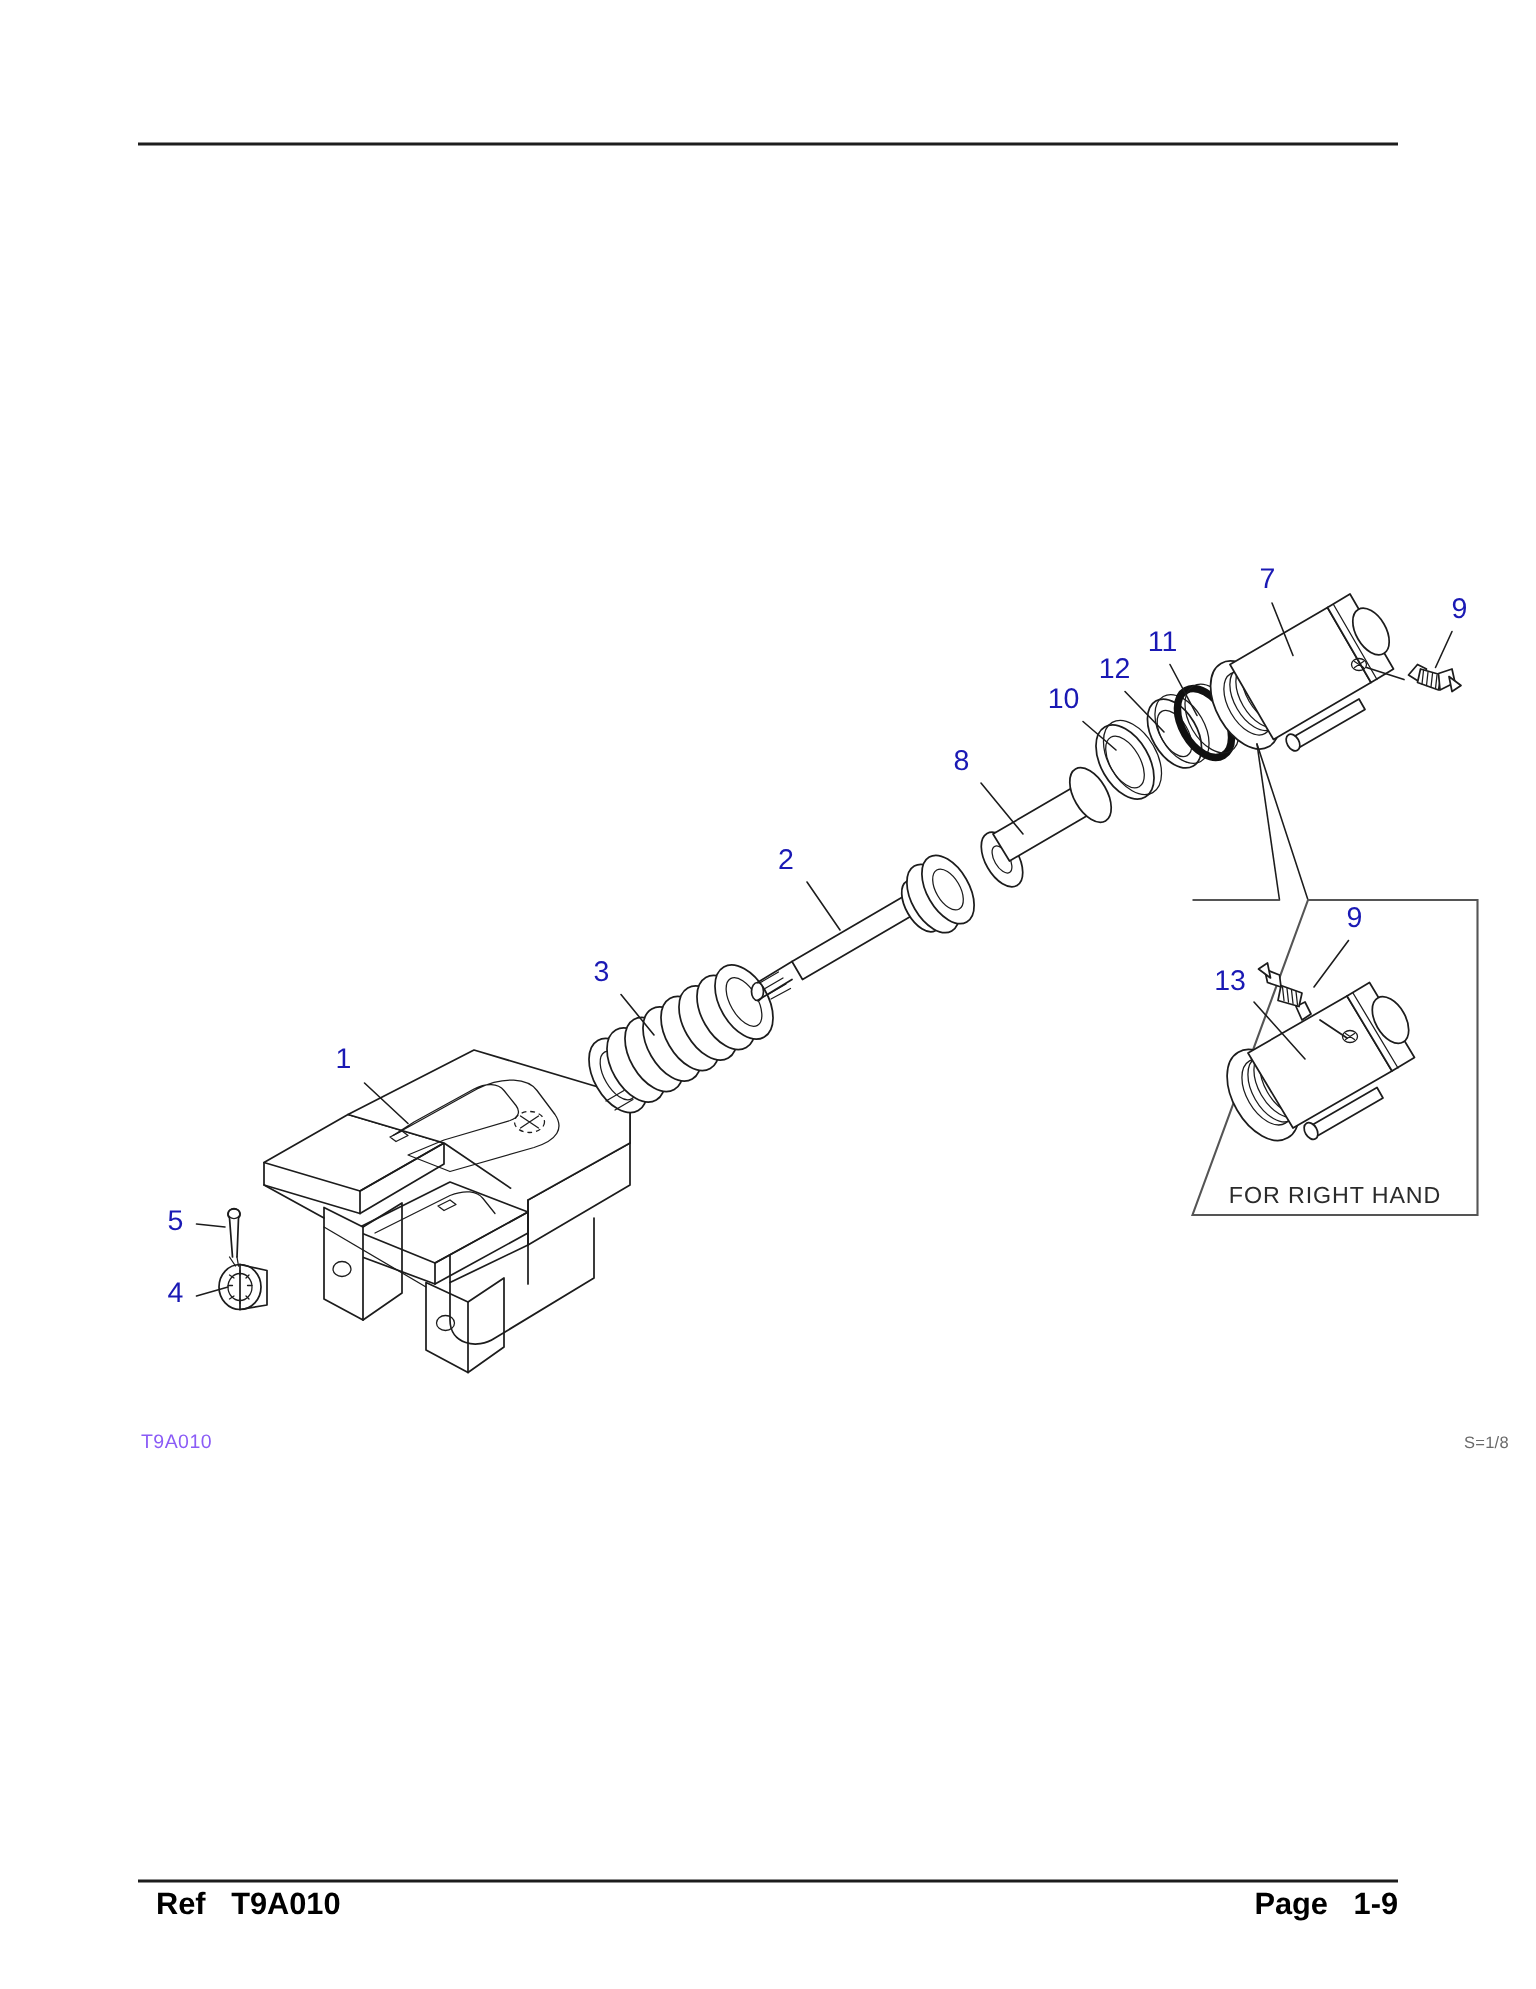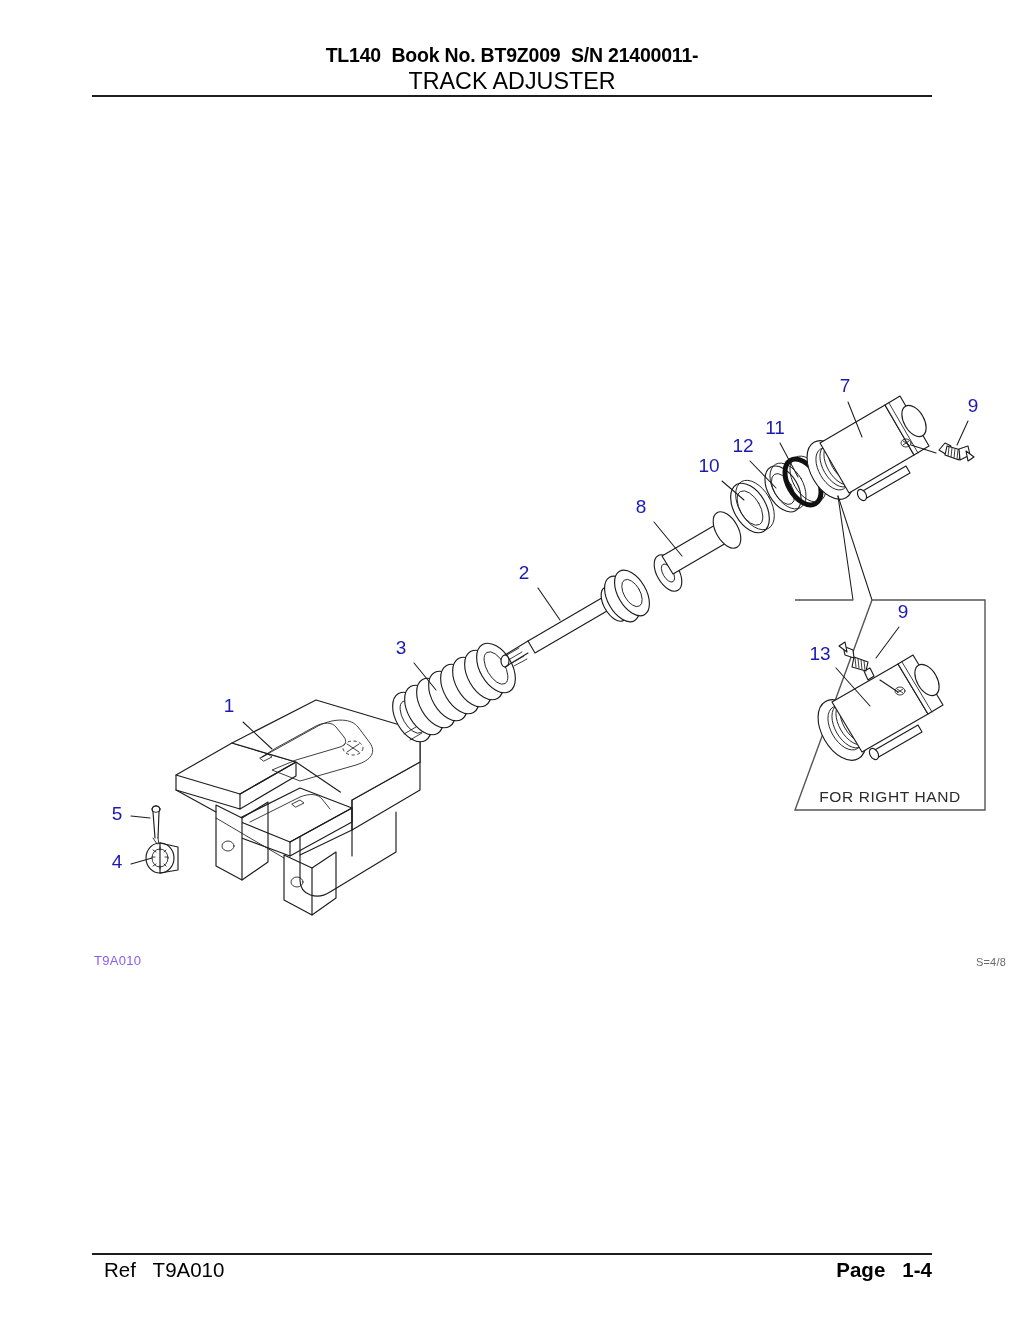--- a/index.html
+++ b/index.html
@@ -66,21 +66,21 @@
     top: 1253px;
     width: 840px;
     height: 0;
     border-top: 2.6px solid #1d1d1d;
   }
   .footer-left {
     position: absolute;
     left: 104px;
     top: 1258px;
     font-size: 20.5px;
-    font-weight: normal;
+    font-weight: bold;
     white-space: pre;
   }
   .footer-right {
     position: absolute;
     right: 92px;
     top: 1258px;
     font-size: 20.5px;
     font-weight: bold;
     white-space: pre;
     text-align: right;
@@ -131,28 +131,24 @@
     font-size: 15.5px;
     fill: #2b2b2b;
     letter-spacing: 0.6px;
   }
 </style>
 </head>
 <body>
 
 <div id="page">
 
-  <div class="header-block">
-    <div class="header-line1">TL140  Book No. BT9Z009  S/N 21400011-</div>
-    <div class="header-line2">TRACK ADJUSTER</div>
-  </div>
   <div class="header-rule"></div>
 
   <div class="drawing-code">T9A010</div>
-  <div class="drawing-scale">S=4/8</div>
+  <div class="drawing-scale">S=1/8</div>
 
   <svg id="drawing" viewBox="0 0 1024 1326">
 
     <g>
 
       <path class="ln-w" d="M176 775 L232 743 L296 762 L240 794 Z"></path>
       <path class="ln" d="M176 775 L176 790 L240 809 L240 794"></path>
       <path class="ln" d="M240 794 L296 762 L296 776 L240 809"></path>
 
       <path class="ln-w" d="M232 743 L316 700 L420 731 L420 762 L352 800 L296 762 Z"></path>
@@ -361,15 +357,15 @@
         <text class="callout" x="775" y="434" text-anchor="middle">11</text>
         <text class="callout" x="743" y="452" text-anchor="middle">12</text>
         <text class="callout" x="903" y="618" text-anchor="middle">9</text>
         <text class="callout" x="820" y="660" text-anchor="middle">13</text>
       </g>
 
   </svg>
 
   <div class="footer-rule"></div>
   <div class="footer-left">Ref   T9A010</div>
-  <div class="footer-right">Page   1-4</div>
+  <div class="footer-right">Page   1-9</div>
 
 </div>
 
 </body></html>

